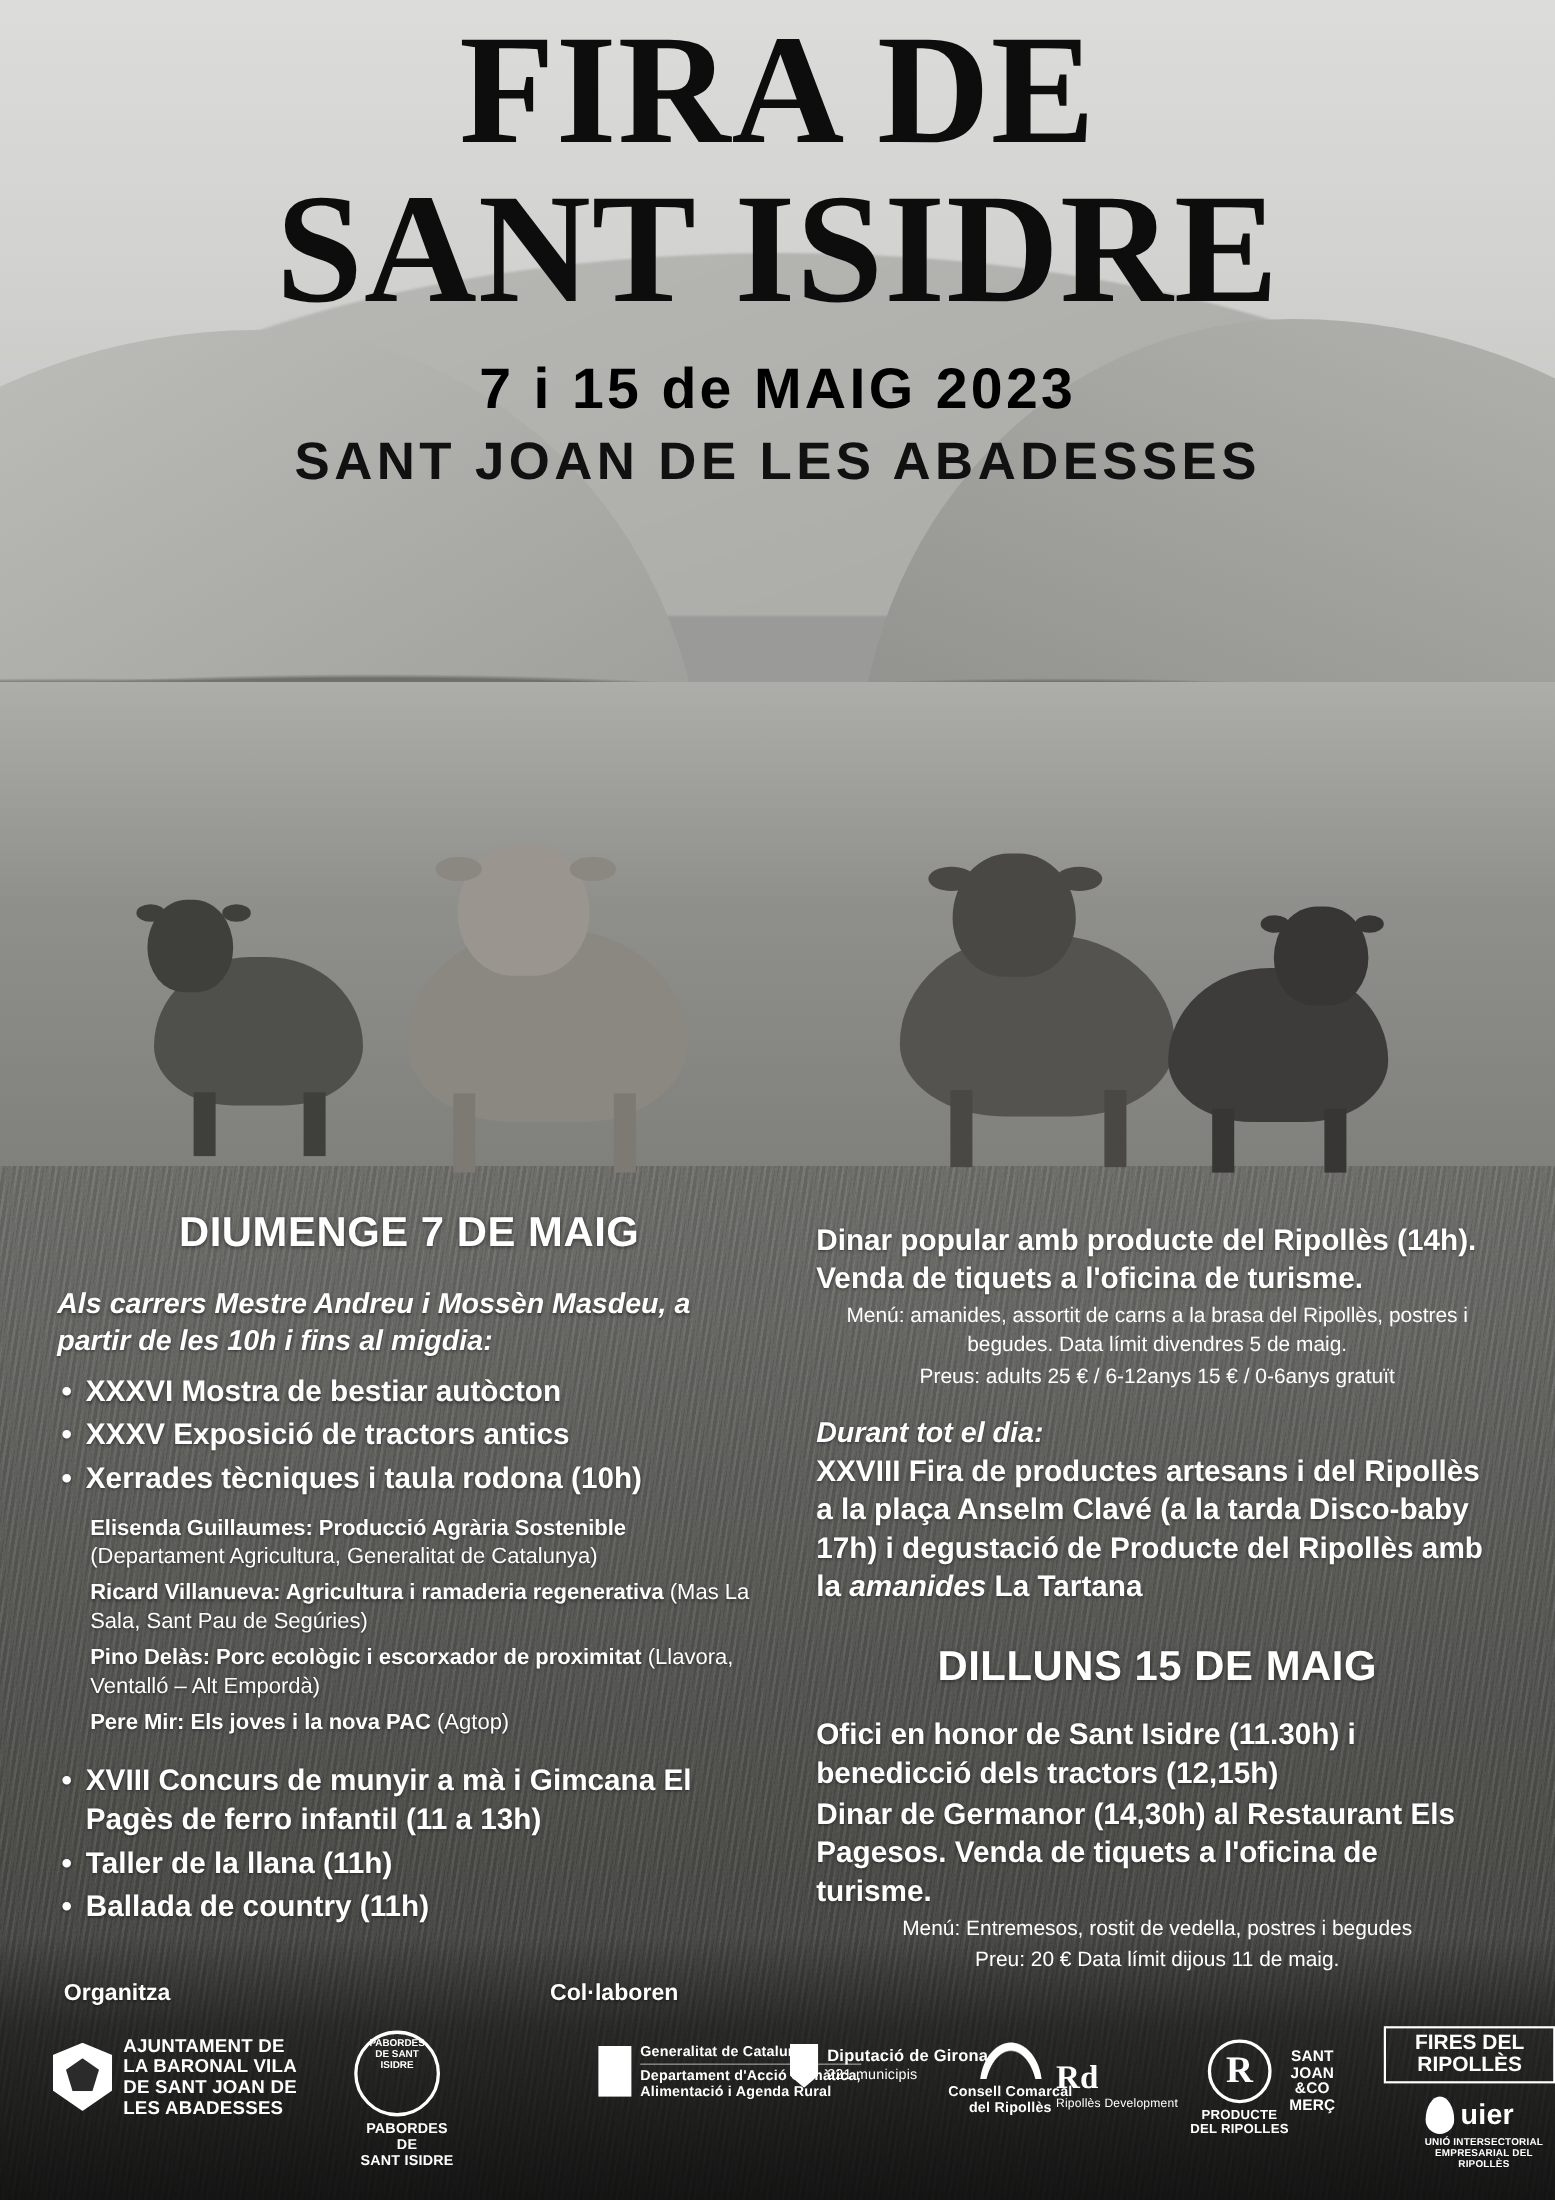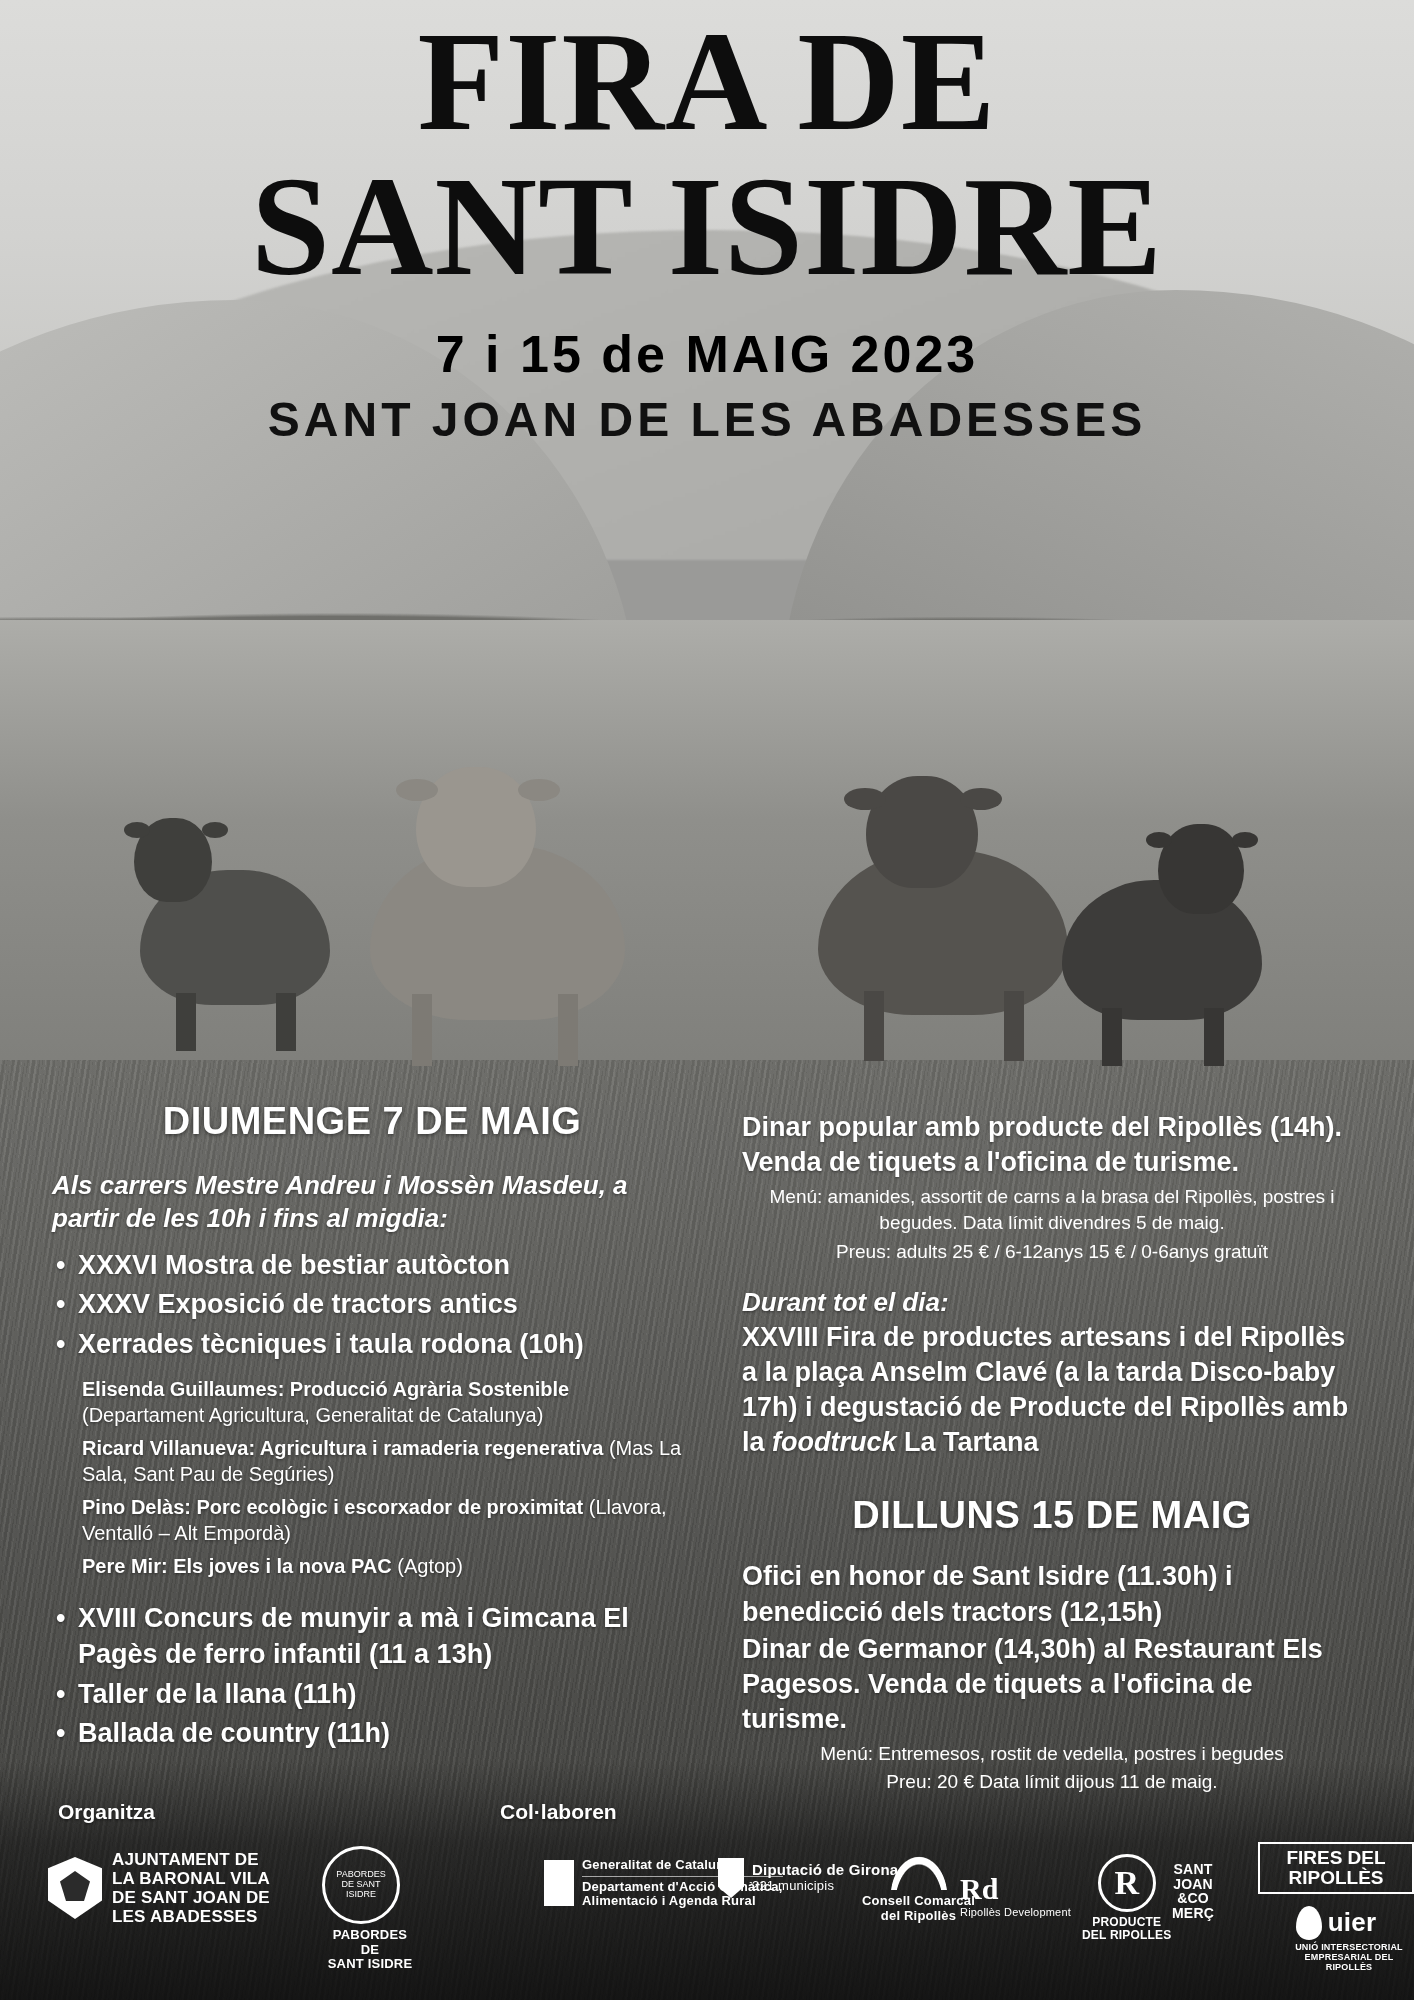--- a/index.html
+++ b/index.html
@@ -162,22 +162,22 @@
     position:relative;
   }
   .crest:after{
     content:""; position:absolute; left:12px; top:14px; width:30px; height:30px;
     background:#2b2b2b;
     -webkit-clip-path: polygon(50% 0,100% 35%,80% 100%,20% 100%,0 35%);
     clip-path: polygon(50% 0,100% 35%,80% 100%,20% 100%,0 35%);
   }
   .round-badge{
     width:78px;height:78px;border-radius:50%;
-    border:3px solid #fff; display:flex; align-items:center; justify-content:center;
-    font-size:9px; font-weight:normal; text-align:center; line-height:1.1; padding:4px;
+    border:3px solid #fff; display:flex; align-items:flex-start; justify-content:center;
+    font-size:9px; font-weight:bold; text-align:center; line-height:1.1; padding:4px;
   }
   .circle-R{
     width:58px;height:58px;border-radius:50%;border:3px solid #fff;
     display:flex;align-items:center;justify-content:center;
     font-family:"Liberation Serif",serif;font-size:34px;font-weight:bold;
   }
   .wave-mark{
     width:58px;height:34px;
     background:
       radial-gradient(ellipse at 50% 120%, transparent 58%, #fff 60% 68%, transparent 70%),
@@ -288,21 +288,21 @@
       </ul>
     </div>
 
     <div class="col-right">
       <div class="para">Dinar popular amb producte del Ripollès (14h). Venda de tiquets a l'oficina de turisme.</div>
       <div class="small center" style="margin-top:4px;">Menú: amanides, assortit de carns a la brasa del Ripollès, postres i begudes. Data límit divendres 5 de maig.</div>
       <div class="small center" style="margin-top:4px;">Preus: adults 25 € / 6-12anys 15 € / 0-6anys gratuït</div>
 
       <div class="italic-lead">Durant tot el dia:</div>
       <div class="para" style="margin-top:2px;">
-        <span>XXVIII Fira de productes artesans i del Ripollès a la plaça Anselm Clavé (a la tarda Disco-baby 17h) i degustació de Producte del Ripollès amb la </span><span class="italic-inline">foodtruck</span><span> La Tartana</span>
+        <span>XXVIII Fira de productes artesans i del Ripollès a la plaça Anselm Clavé (a la tarda Disco-baby 17h) i degustació de Producte del Ripollès amb la </span><span class="italic-inline">amanides</span><span> La Tartana</span>
       </div>
 
       <div class="day-heading right" style="margin-top:34px;">DILLUNS 15 DE MAIG</div>
 
       <div class="para" style="margin-top:22px;">Ofici en honor de Sant Isidre (11.30h) i benedicció dels tractors (12,15h)</div>
       <div class="para" style="margin-top:2px;">Dinar de Germanor (14,30h) al Restaurant Els Pagesos. Venda de tiquets a l'oficina de turisme.</div>
       <div class="small center" style="margin-top:4px;">Menú: Entremesos, rostit de vedella, postres i begudes</div>
       <div class="small center" style="margin-top:2px;">Preu: 20 €  Data límit dijous 11 de maig.</div>
     </div>
   </div>

